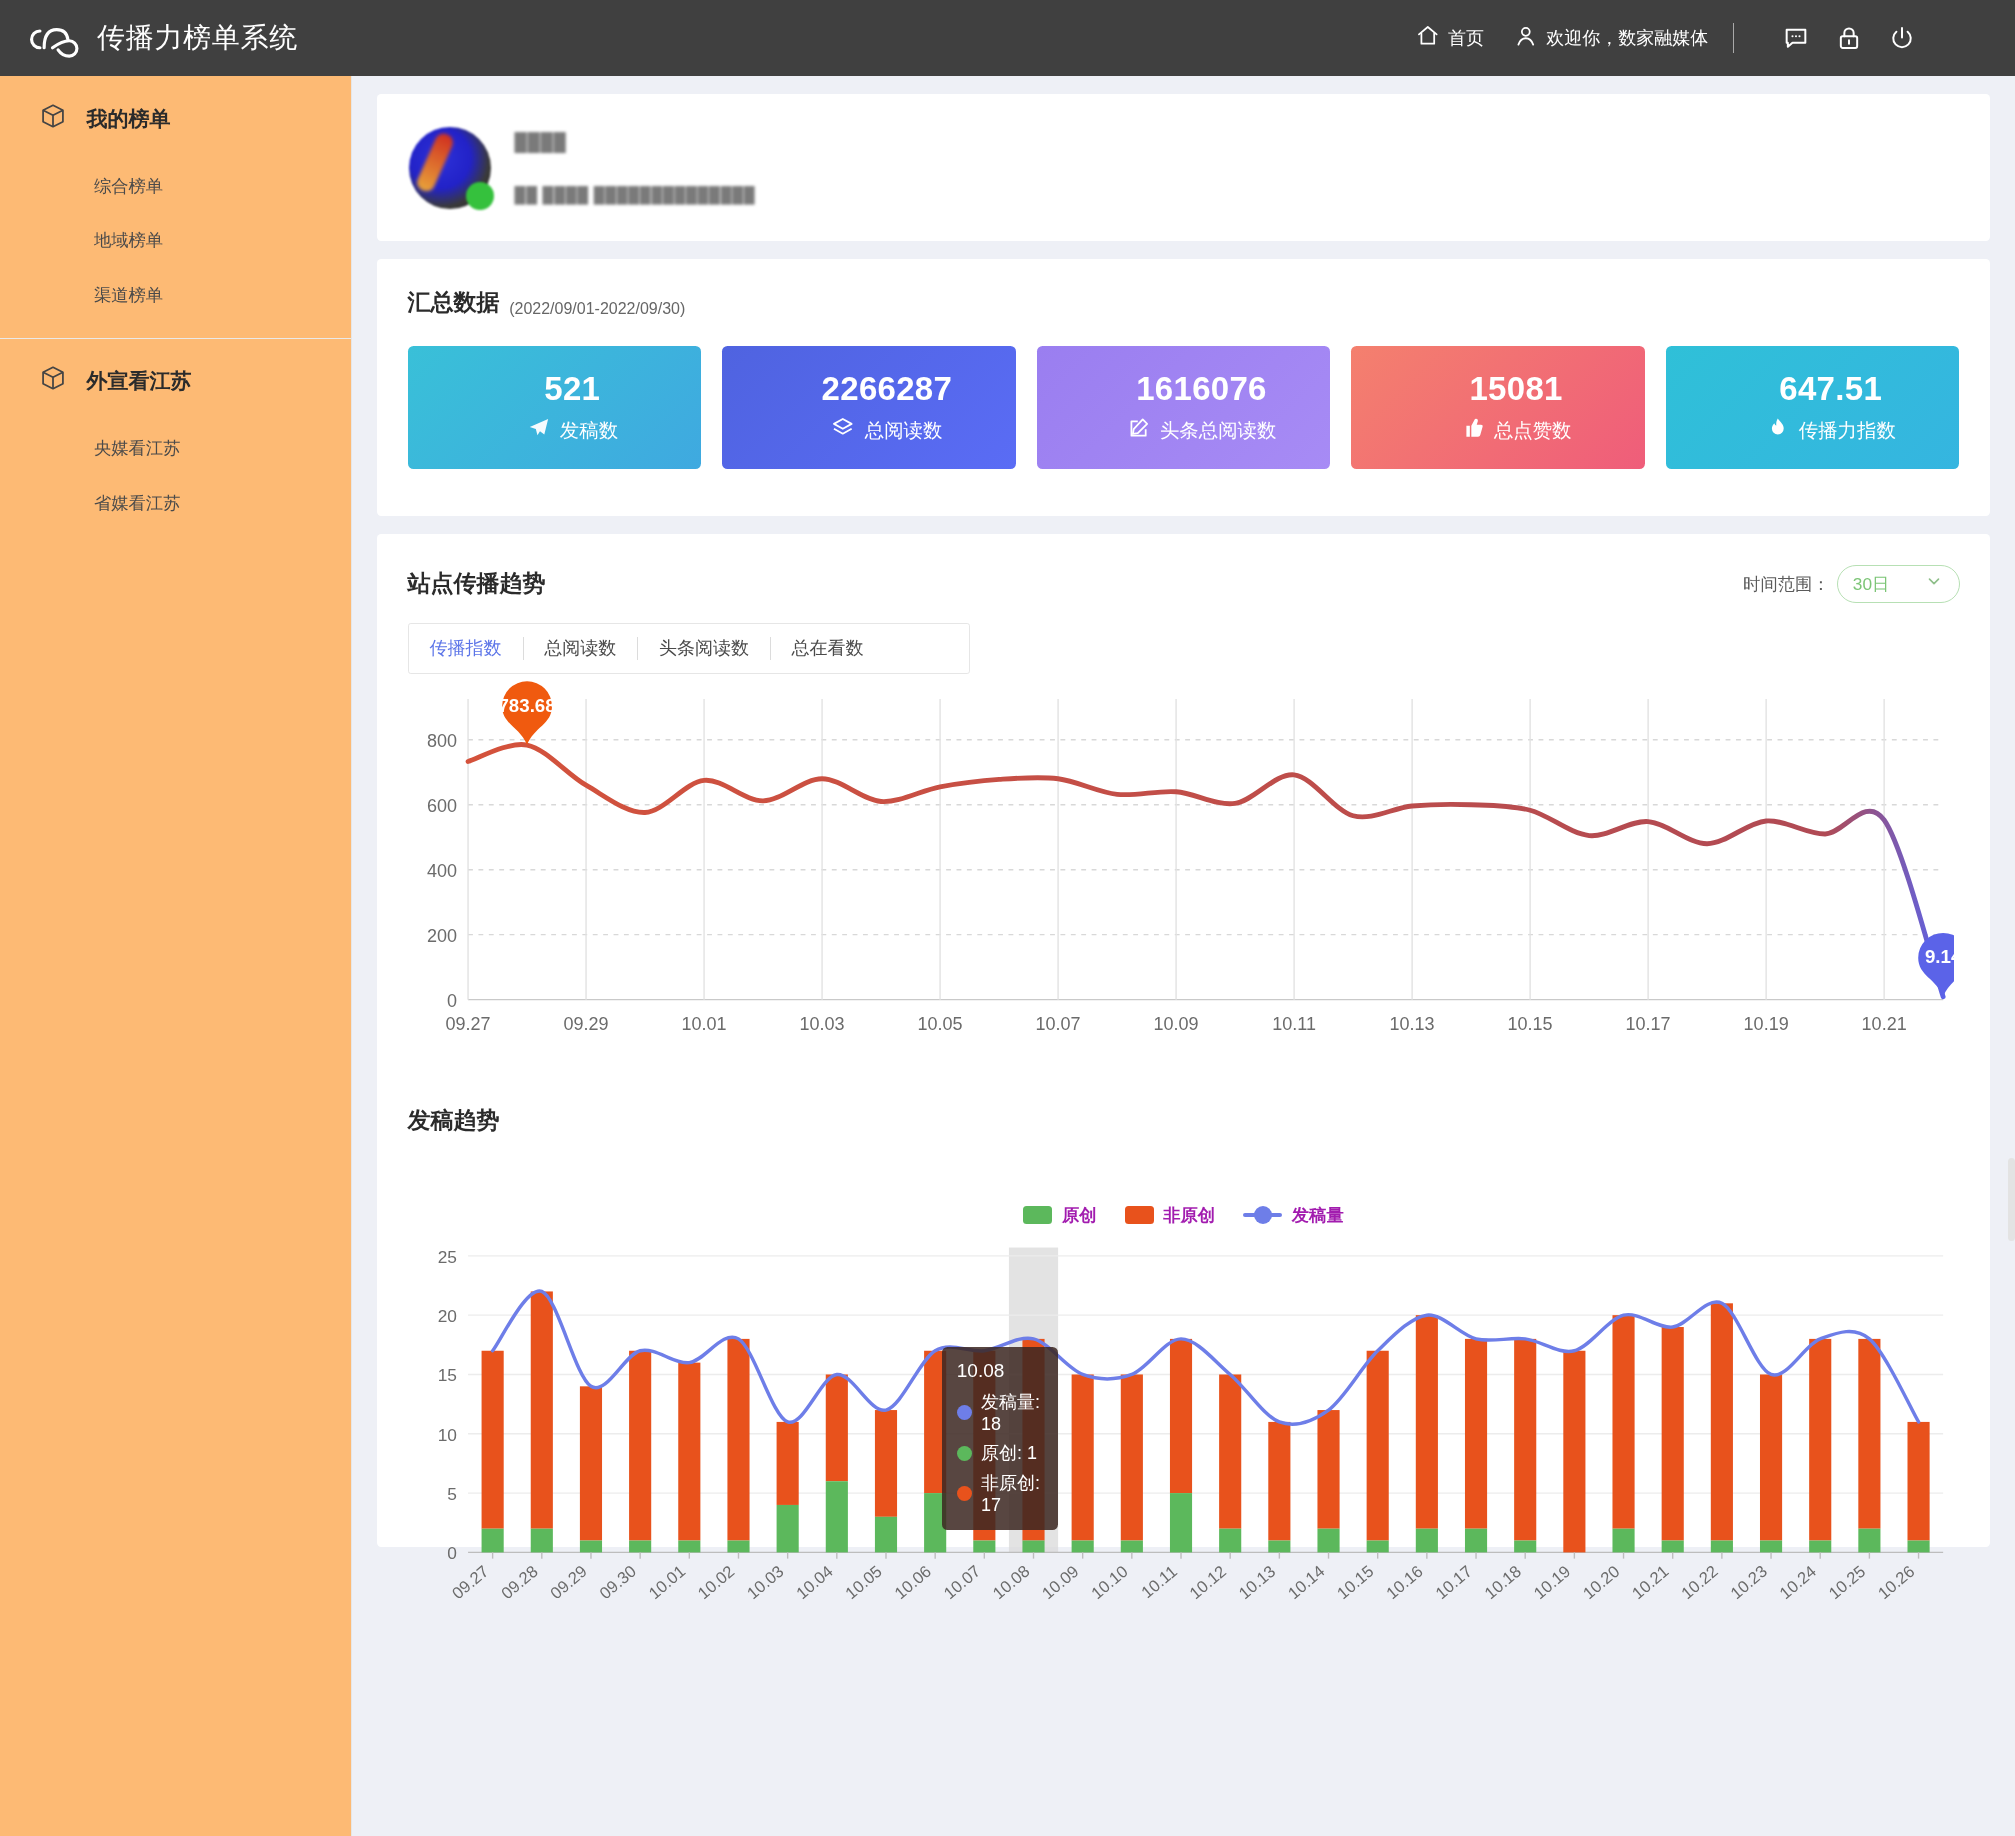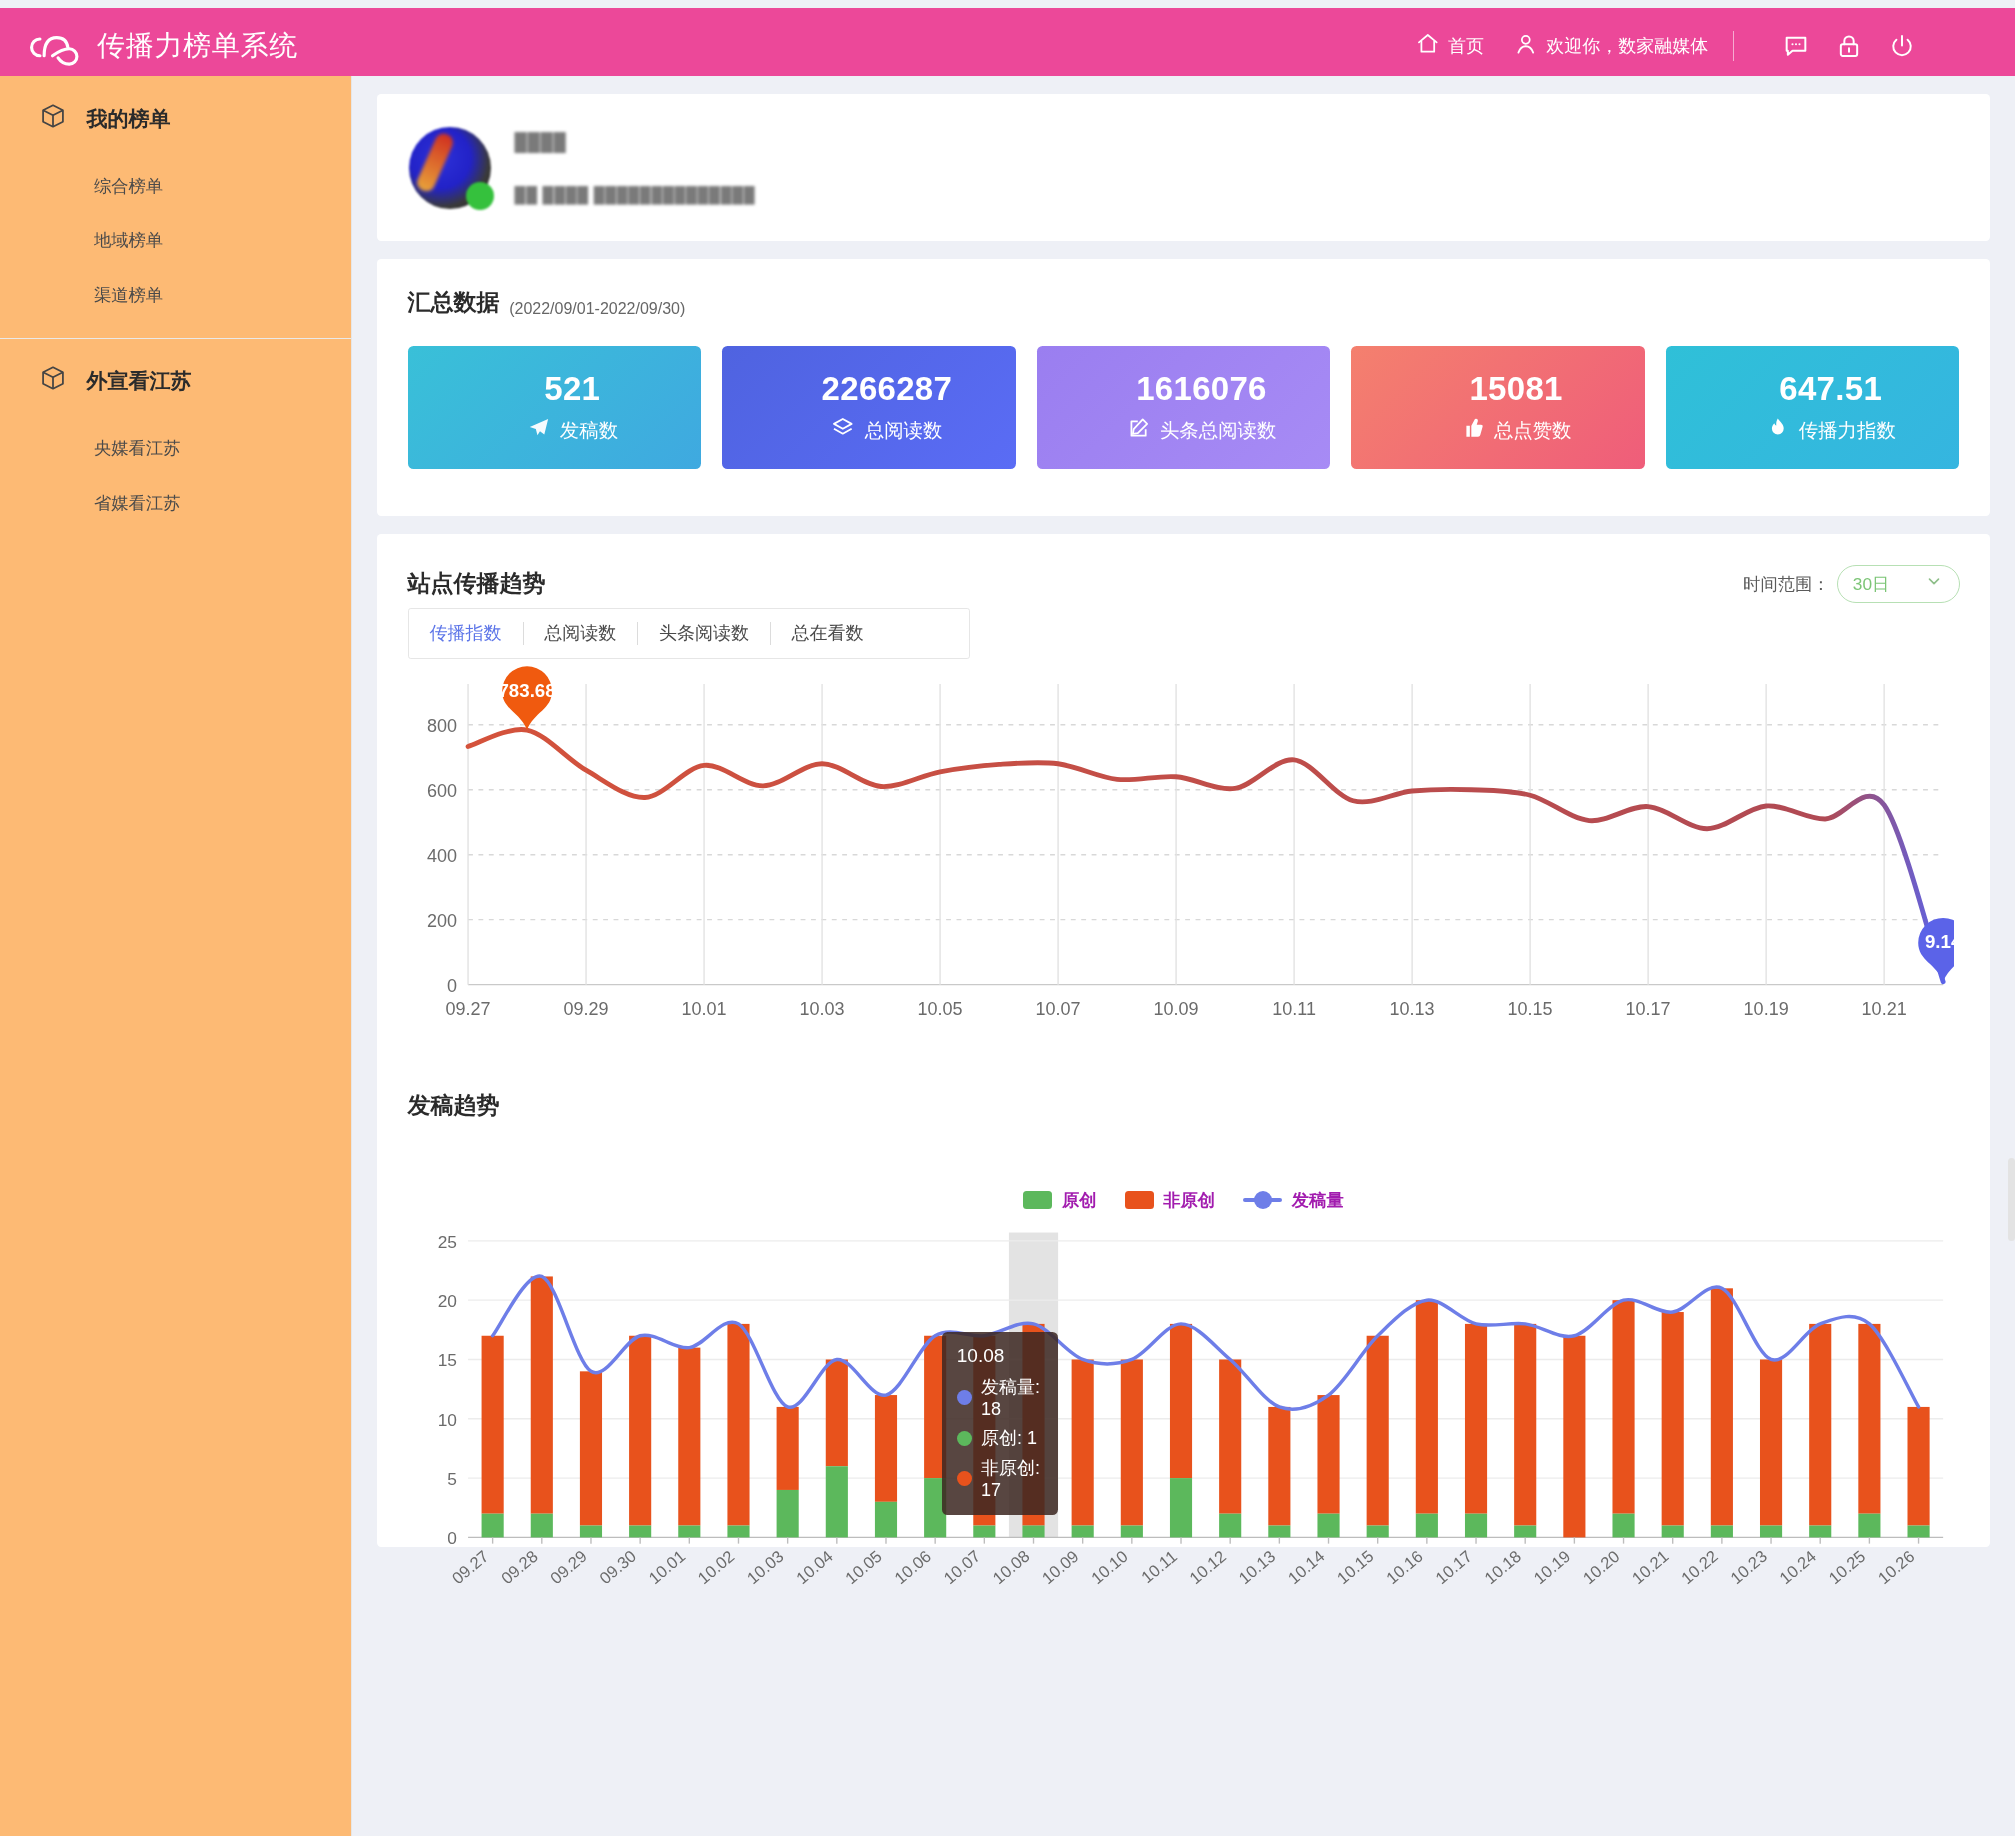--- a/index.html
+++ b/index.html
@@ -4,22 +4,22 @@
 <style>
   * { box-sizing: border-box; margin: 0; padding: 0; }
   html, body {
     width: 2015px; height: 1836px;
     font-family: "Liberation Sans", "DejaVu Sans", sans-serif;
     background: #eef0f6;
     overflow: hidden;
   }
   
   .topbar {
-    position: absolute; left: 0; top: 8px; width: 2015px; height: 76px;
-    background: #ec4899; display: flex; align-items: center;
+    position: absolute; left: 0; top: 0; width: 2015px; height: 76px;
+    background: #404040; display: flex; align-items: center;
     justify-content: space-between;
   }
   .brand { display: flex; align-items: center; padding-left: 26px; gap: 18px; }
   .brand-logo { width: 53px; height: 42px; }
   .brand-title { color: #fff; font-size: 28px; font-weight: 500; letter-spacing: 0.7px; }
   .topnav { display: flex; align-items: center; gap: 0; padding-right: 97px; color: #fff; }
   .topnav-item { display: flex; align-items: center; gap: 8.3px; font-size: 18px; color:#fff; }
   .topnav-gap { width: 30.5px; }
   .topnav-sep { width:0.7px; height: 30.5px; background: rgba(255,255,255,.55); margin: 0 25px; }
   .icon-btn { width: 32px; height: 32px; display:flex; align-items:center; justify-content:center; margin-left: 21px;}
@@ -91,21 +91,21 @@
   .trend-head { display:flex; align-items:center; justify-content: space-between; }
   .trend-title { font-size: 23px; font-weight: bold; color:#2b2b2b; }
   .range-wrap { display:flex; align-items:center; gap: 7px; font-size: 17.3px; color:#5b5b5b; }
   .range-select {
     border: 0.7px solid #b7e0b4; border-radius: 19.4px; color:#7cc576;
     font-size: 17.3px; padding: 6.2px 15.3px; width: 123px;
     display:flex; align-items:center; justify-content: space-between;
     background: #fff;
   }
   .tabs {
-    margin-top: 5px; border: 0.7px solid #e6e6e6; border-radius: 2.8px;
+    margin-top: 20px; border: 0.7px solid #e6e6e6; border-radius: 2.8px;
     width: 562px; height: 51px; display:flex; align-items:center;
   }
   .tab { font-size: 18px; color:#4a4a4a; padding: 0 21px; }
   .tab.active { color: #5b74e8; }
   .tab-sep { width:0.7px; height: 23.6px; background:#dcdcdc; }
 
   .chart-wrap { position: relative; }
   .chart-svg { display:block; }
 
   .bar-title { font-size: 23px; font-weight: bold; color:#2b2b2b; margin-top: 43px; }

